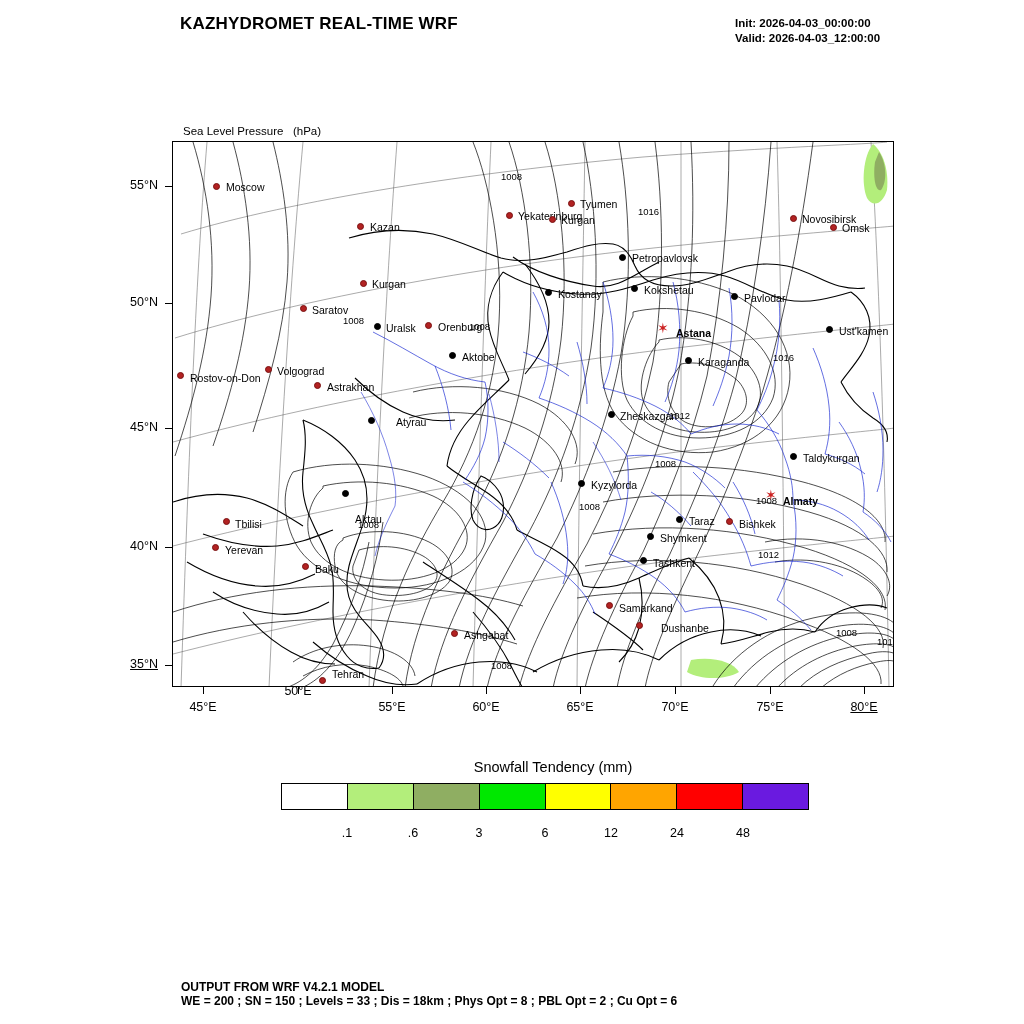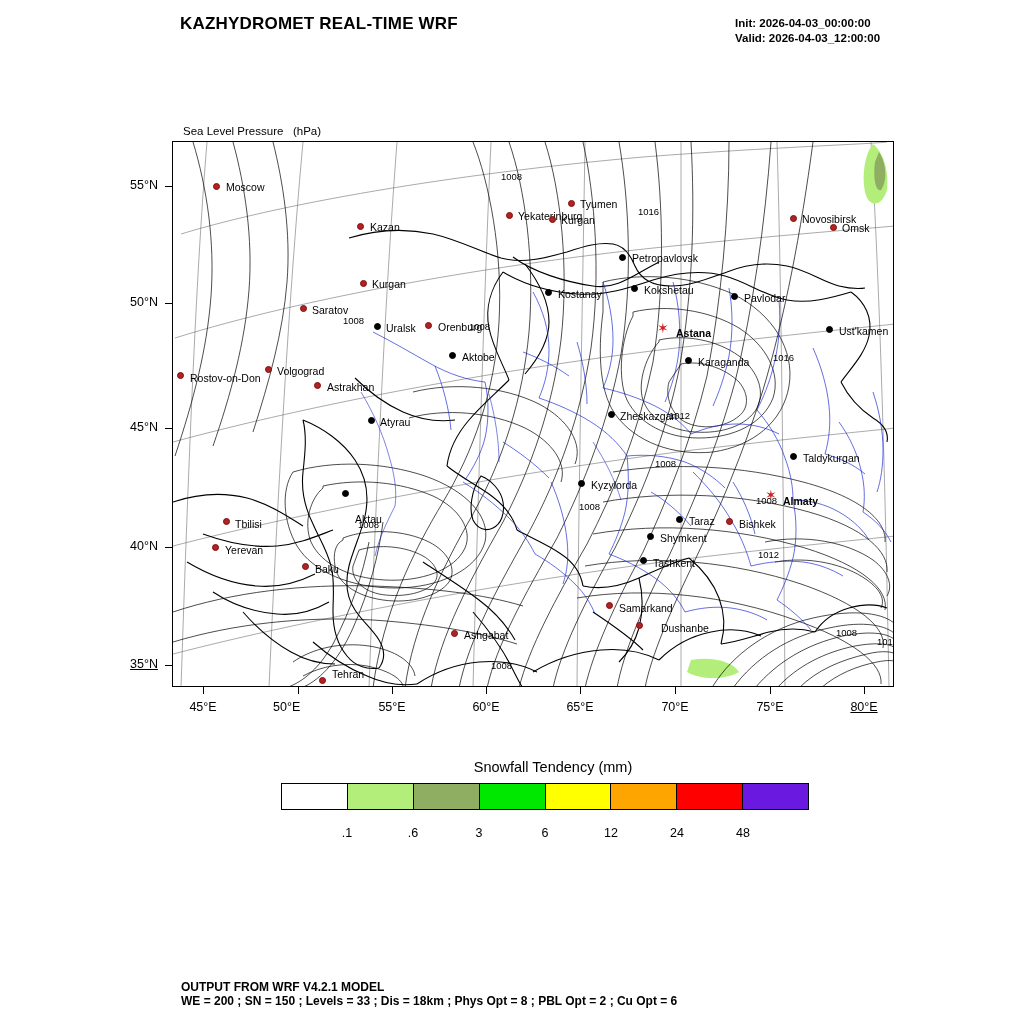--- a/index.html
+++ b/index.html
@@ -376,21 +376,21 @@
       <div class="city-label" style="left: 462px; top: 351px;">Aktobe</div>
       <div class="city-dot black" style="left: 684.5px; top: 356.5px;"></div>
       <div class="city-label" style="left: 698px; top: 356px;">Karaganda</div>
       <div class="city-dot" style="left: 264.5px; top: 365.5px;"></div>
       <div class="city-label" style="left: 277px; top: 365px;">Volgograd</div>
       <div class="city-dot" style="left: 176.5px; top: 371.5px;"></div>
       <div class="city-label" style="left: 190px; top: 372px;">Rostov-on-Don</div>
       <div class="city-dot" style="left: 313.5px; top: 381.5px;"></div>
       <div class="city-label" style="left: 327px; top: 381px;">Astrakhan</div>
       <div class="city-dot black" style="left: 367.5px; top: 416.5px;"></div>
-      <div class="city-label" style="left: 380px; top: 416px;">Atyrau</div>
+      <div class="city-label" style="left: 380px; top: 416px; padding-left: 16px;">Atyrau</div>
       <div class="city-dot black" style="left: 607.5px; top: 410.5px;"></div>
       <div class="city-label" style="left: 620px; top: 410px;">Zheskazgan</div>
       <div class="city-dot black" style="left: 789.5px; top: 452.5px;"></div>
       <div class="city-label" style="left: 803px; top: 452px;">Taldykurgan</div>
       <div class="city-dot black" style="left: 577.5px; top: 479.5px;"></div>
       <div class="city-label" style="left: 591px; top: 479px;">Kyzylorda</div>
       <div class="city-dot black" style="left: 341.5px; top: 489.5px;"></div>
       <div class="city-label" style="left: 355px; top: 513px;">Aktau</div>
       <div class="capital-star" style="left: 765px; top: 490px;">✶</div>
       <div class="city-label bold" style="left: 783px; top: 495px;">Almaty</div>
@@ -415,21 +415,21 @@
       <div class="city-dot" style="left: 450.5px; top: 629.5px;"></div>
       <div class="city-label" style="left: 464px; top: 629px;">Ashgabat</div>
       <div class="city-dot" style="left: 318.5px; top: 676.5px;"></div>
       <div class="city-label" style="left: 332px; top: 668px;">Tehran</div>
     </div>
 
   <div id="axis-layer">
       <div class="tick" style="left: 203px; top: 687px; width: 1px; height: 7px;"></div>
       <div class="axis-label" style="left: 178px; top: 700px; width: 50px; text-align: center;">45°E</div>
       <div class="tick" style="left: 298px; top: 687px; width: 1px; height: 7px;"></div>
-      <div class="axis-label" style="left: 273px; top: 700px; width: 50px; ">50°E</div>
+      <div class="axis-label" style="left: 273px; top: 684px; width: 50px; text-align: center;">50°E</div>
       <div class="tick" style="left: 392px; top: 687px; width: 1px; height: 7px;"></div>
       <div class="axis-label" style="left: 367px; top: 700px; width: 50px; text-align: center;">55°E</div>
       <div class="tick" style="left: 486px; top: 687px; width: 1px; height: 7px;"></div>
       <div class="axis-label" style="left: 461px; top: 700px; width: 50px; text-align: center;">60°E</div>
       <div class="tick" style="left: 580px; top: 687px; width: 1px; height: 7px;"></div>
       <div class="axis-label" style="left: 555px; top: 700px; width: 50px; text-align: center;">65°E</div>
       <div class="tick" style="left: 675px; top: 687px; width: 1px; height: 7px;"></div>
       <div class="axis-label" style="left: 650px; top: 700px; width: 50px; text-align: center;">70°E</div>
       <div class="tick" style="left: 770px; top: 687px; width: 1px; height: 7px;"></div>
       <div class="axis-label" style="left: 745px; top: 700px; width: 50px; text-align: center;">75°E</div>

